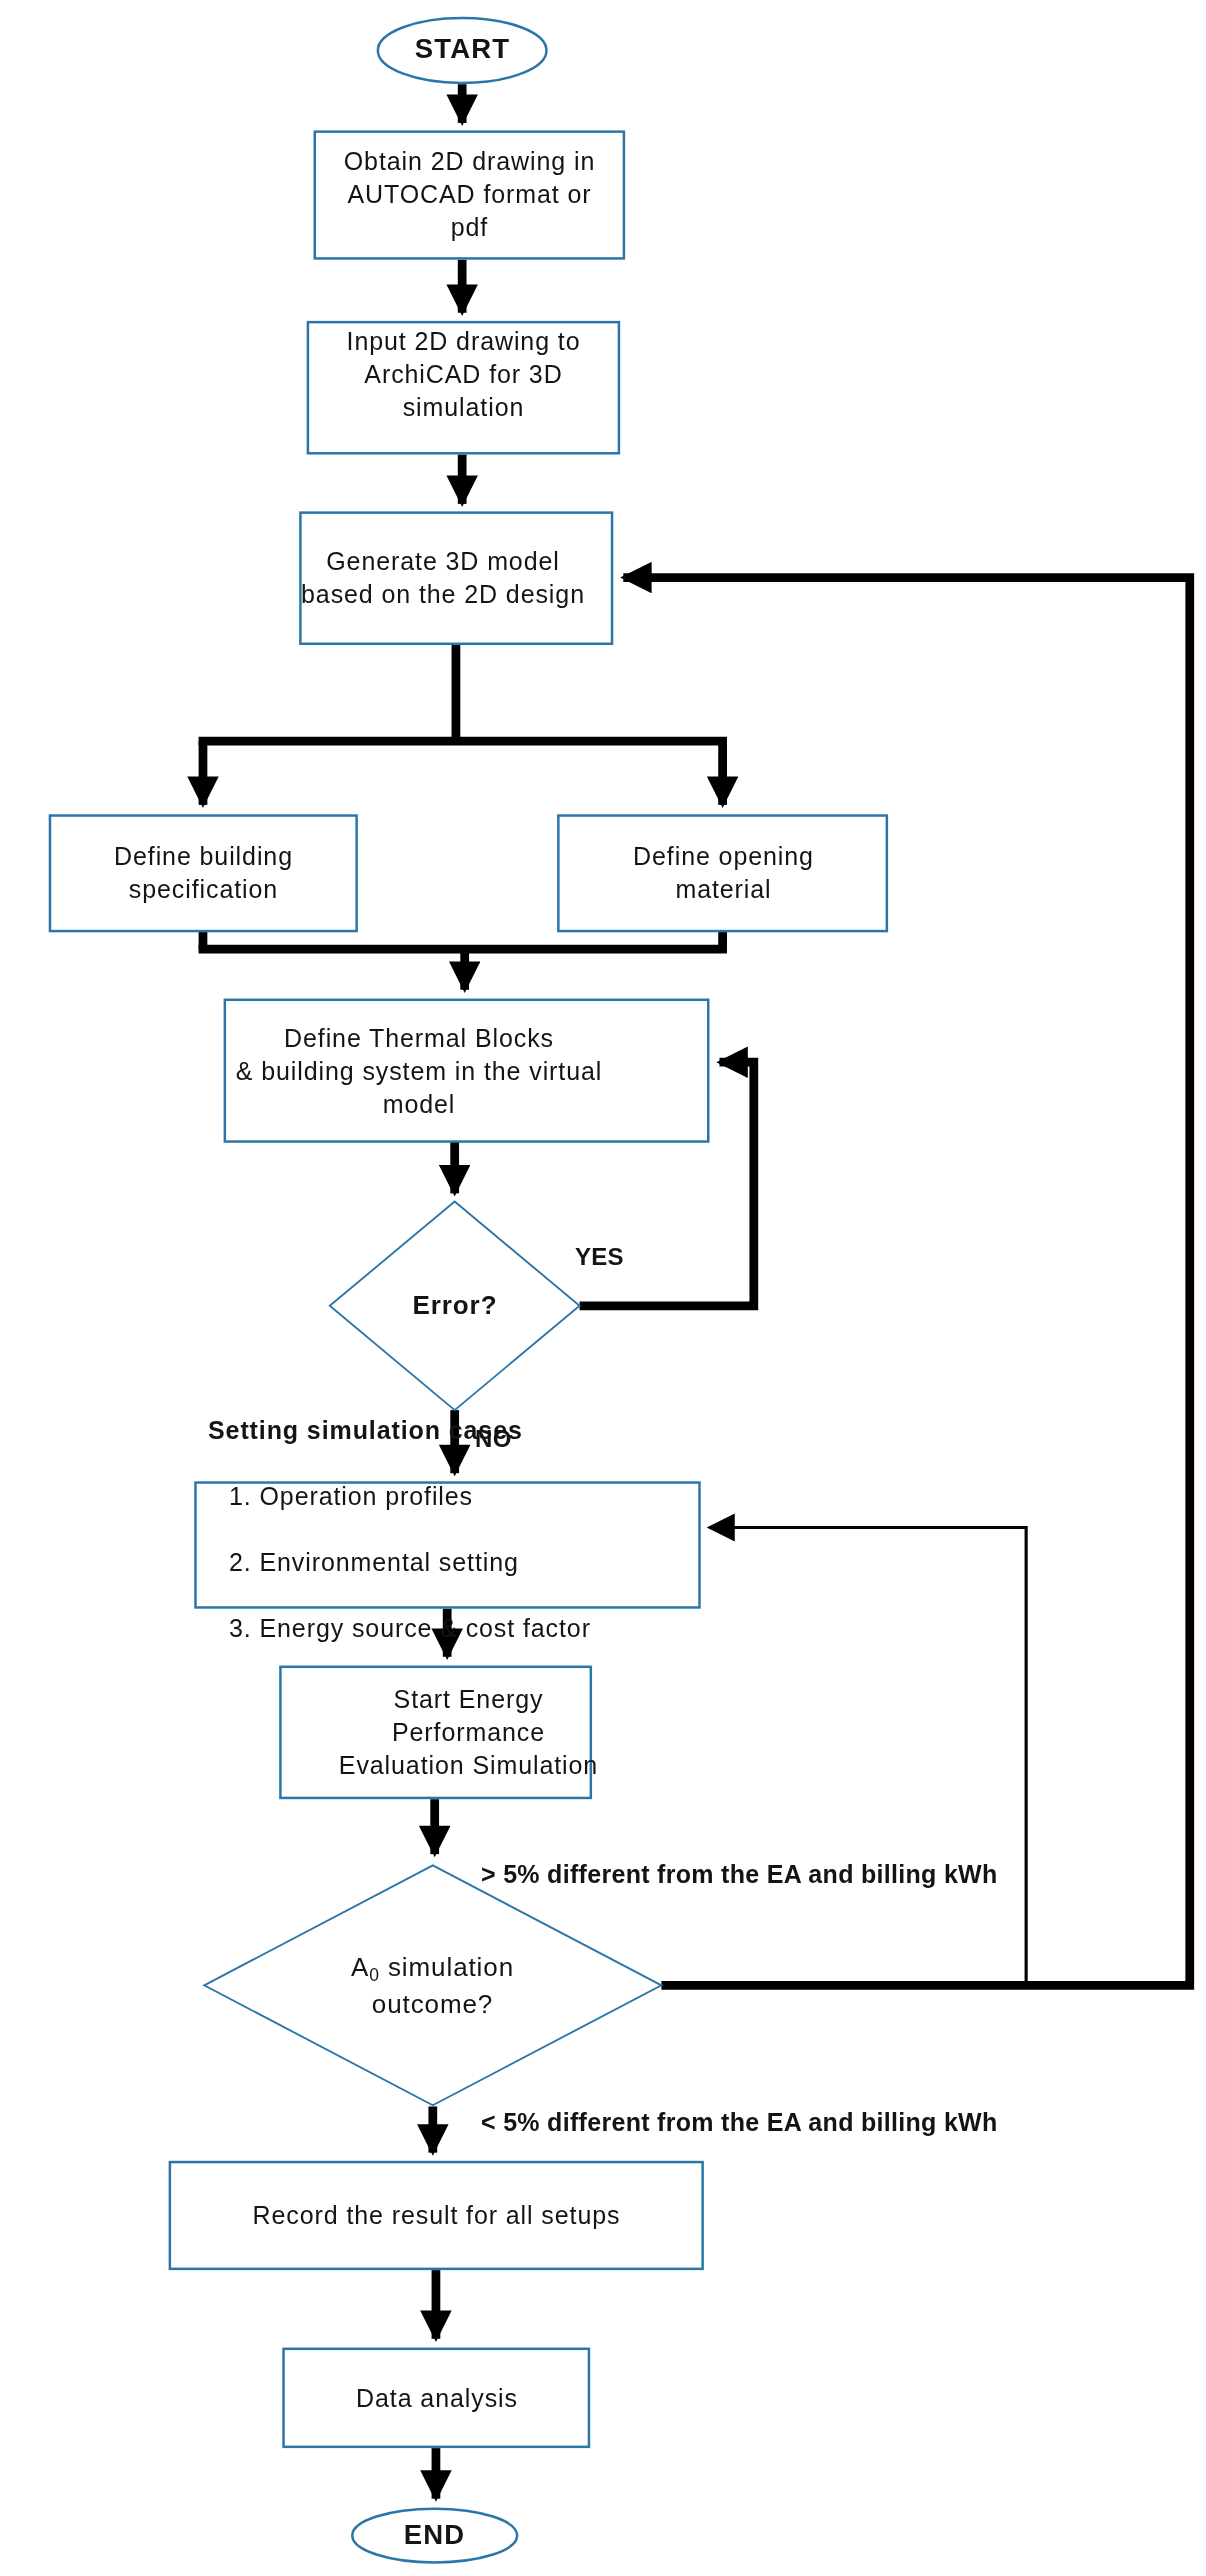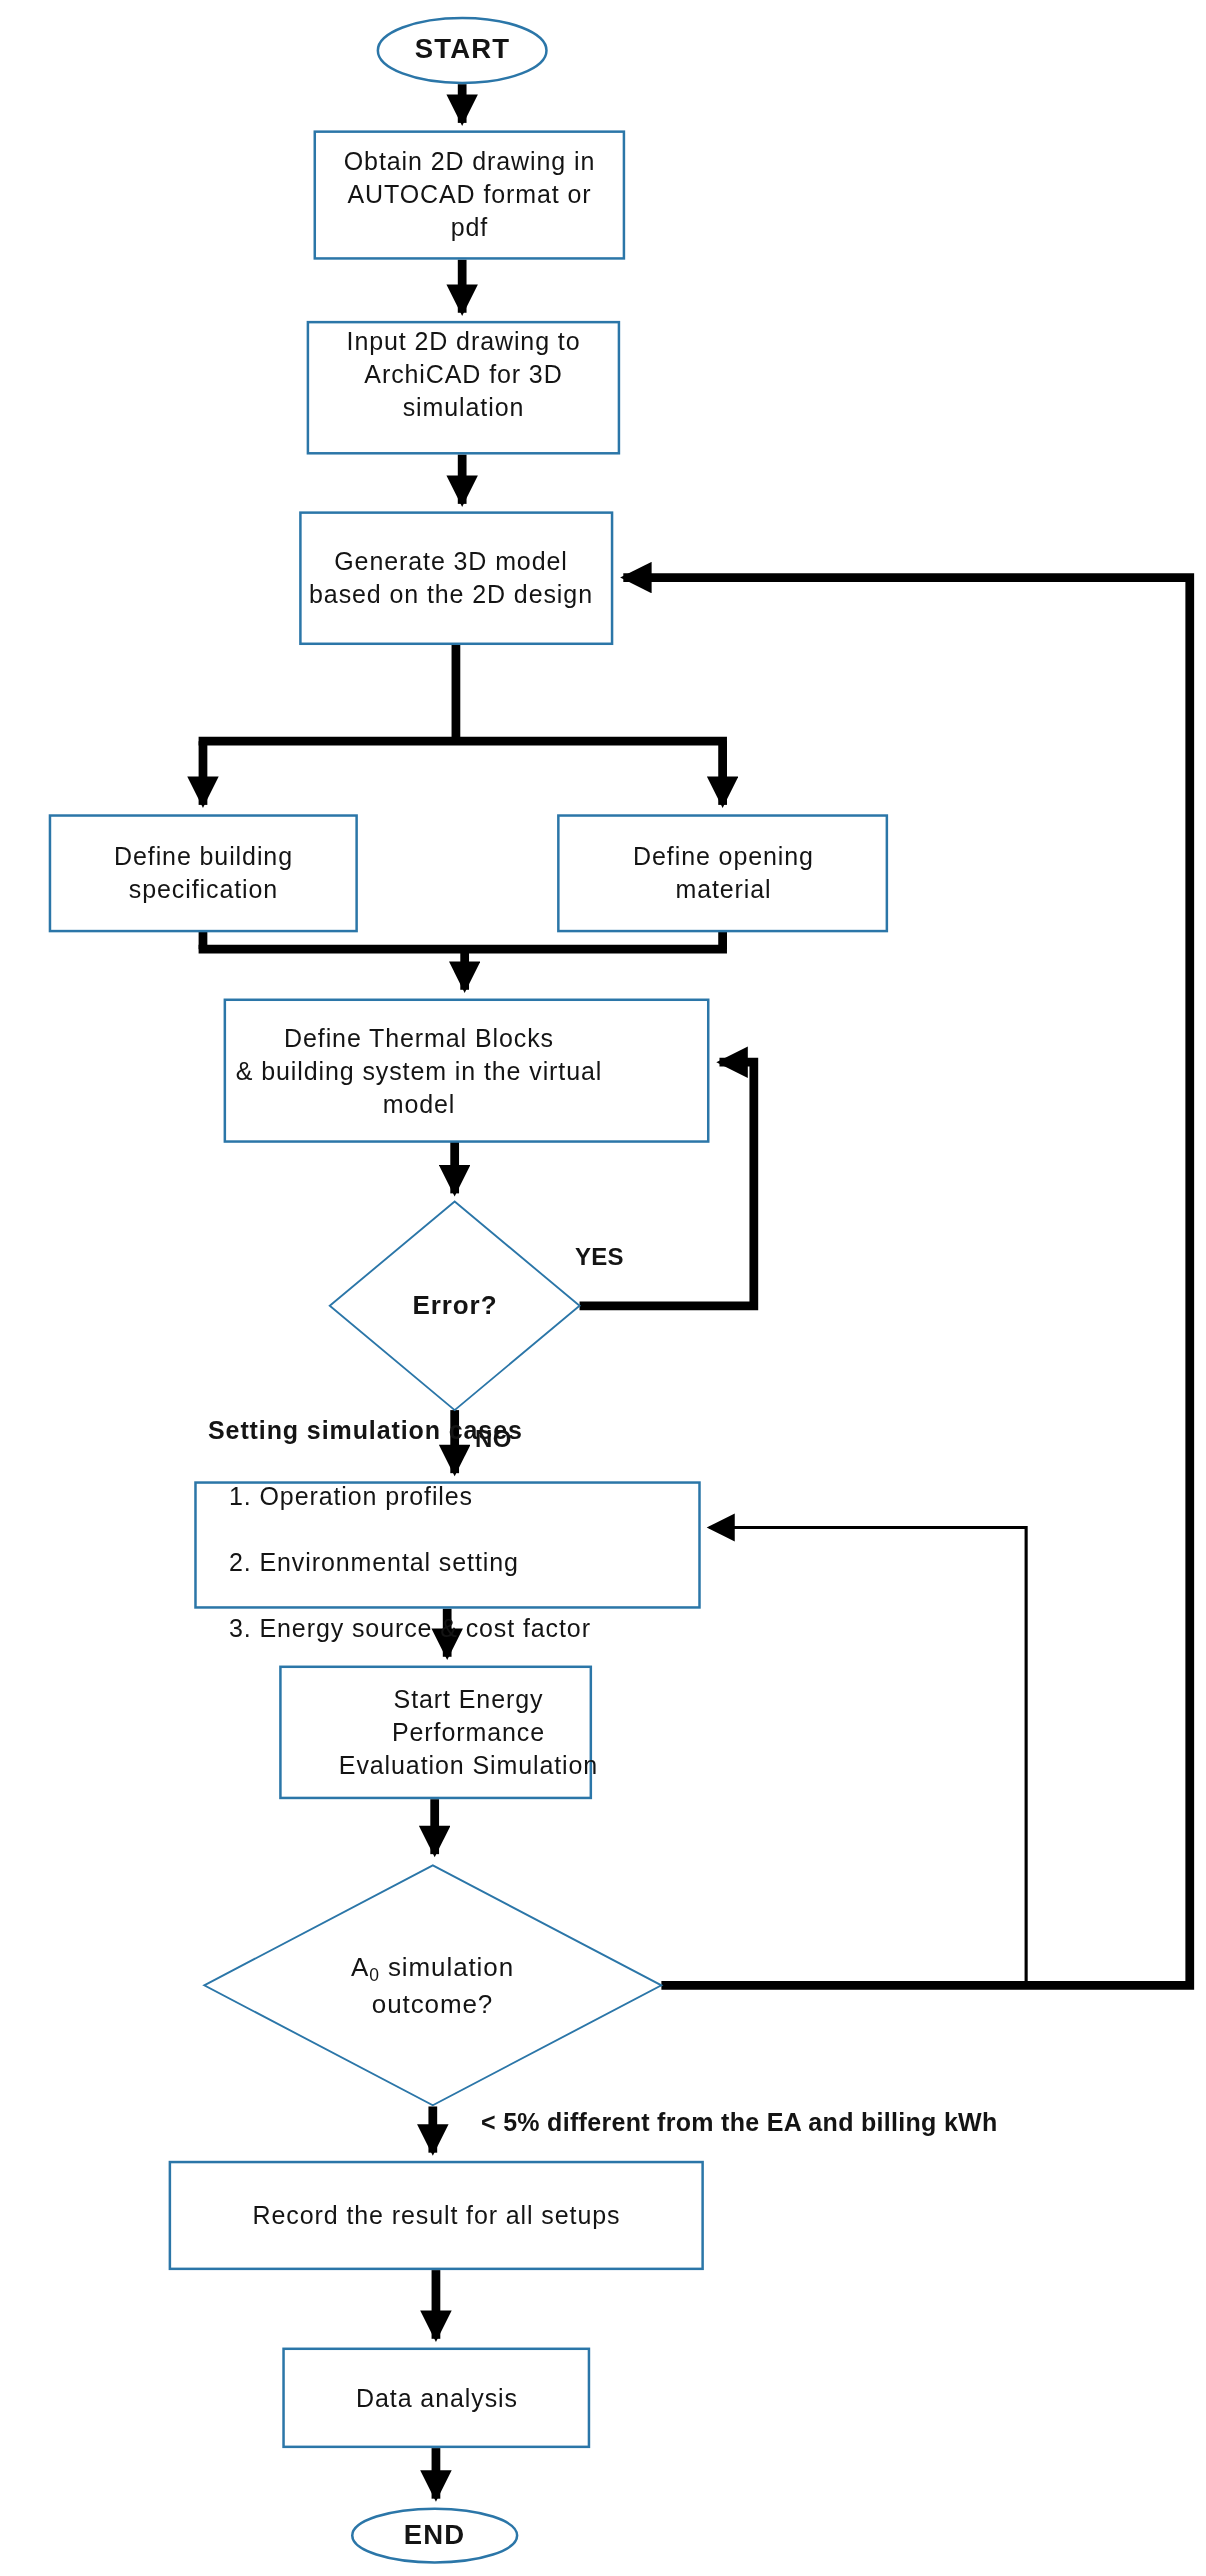--- a/index.html
+++ b/index.html
@@ -110,21 +110,21 @@
     <span>AUTOCAD format or</span>
     <span>pdf</span>
   </div>
 
   <div class="lbl" style="left:308px;top:322px;width:311px;height:105px;">
     <span>Input 2D drawing to</span>
     <span>ArchiCAD for 3D</span>
     <span>simulation</span>
   </div>
 
-  <div class="lbl" style="left:295px;top:512px;width:312px;height:131px;">
+  <div class="lbl" style="left:287px;top:512px;width:312px;height:131px;">
     <span>Generate 3D model</span>
     <span>based on the 2D design</span>
   </div>
 
   <div class="lbl" style="left:50px;top:815px;width:307px;height:116px;">
     <span>Define building</span>
     <span>specification</span>
   </div>
 
   <div class="lbl" style="left:559px;top:815px;width:329px;height:116px;">
@@ -152,20 +152,21 @@
       <div>3. Energy source &amp; cost factor</div>
     </div>
   </div>
 
   <div class="lbl" style="left:281px;top:1667px;width:375px;height:131px;">
     <span>Start Energy</span>
     <span>Performance</span>
     <span>Evaluation Simulation</span>
   </div>
 
+  <div class="lbl edge" style="left:481px;top:1856px;width:531px;height:37px;font-size:25px;">&gt; 5% different from the EA and billing kWh</div>
 
   <div class="lbl" style="left:204px;top:1866px;width:457px;height:240px;font-size:26px;">
     <span class="nowrap"><span>A</span><sub class="sub0">0</sub><span> simulation</span></span>
     <span>outcome?</span>
   </div>
 
   <div class="lbl edge" style="left:481px;top:2104px;width:531px;height:37px;font-size:25px;">&lt; 5% different from the EA and billing kWh</div>
 
   <div class="lbl" style="left:170px;top:2162px;width:533px;height:107px;">Record the result for all setups</div>
 

